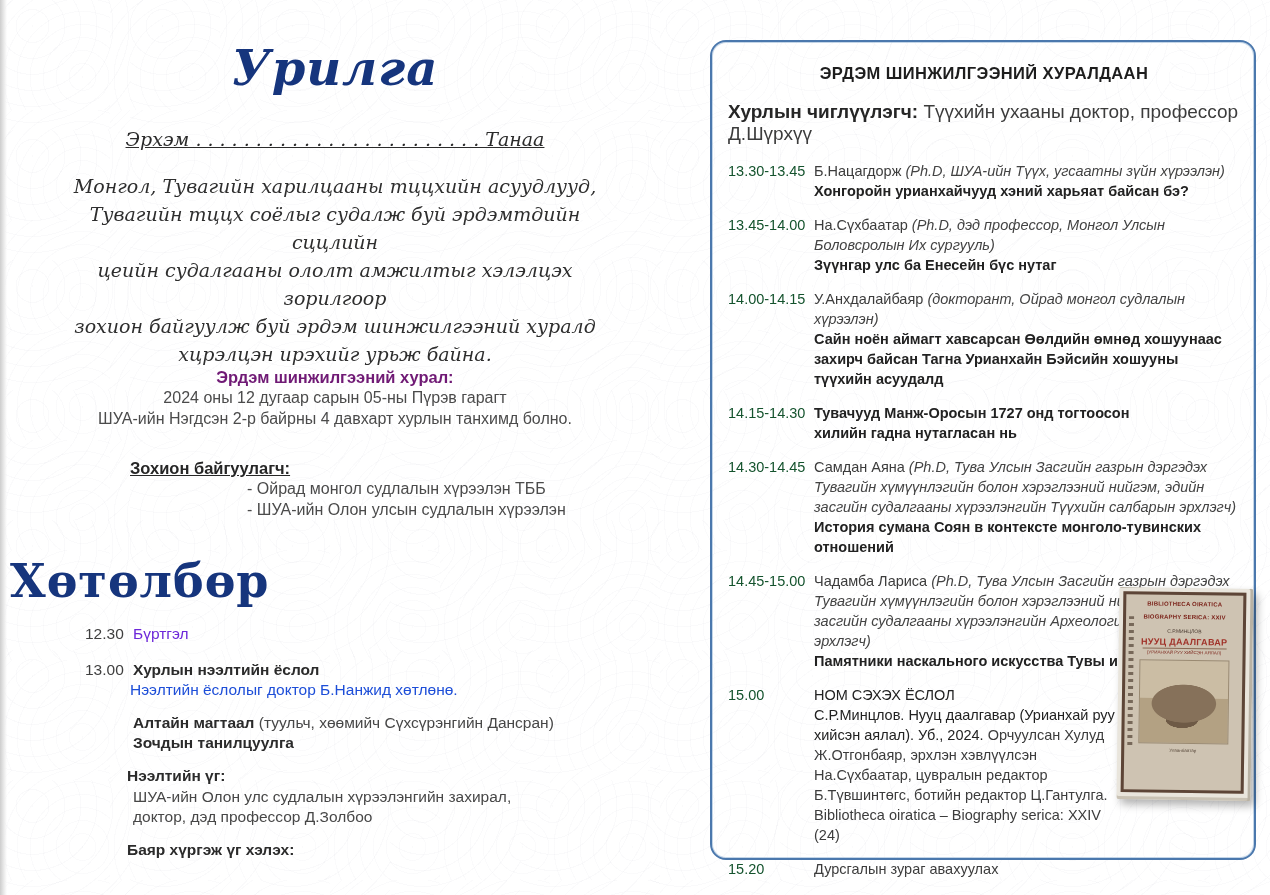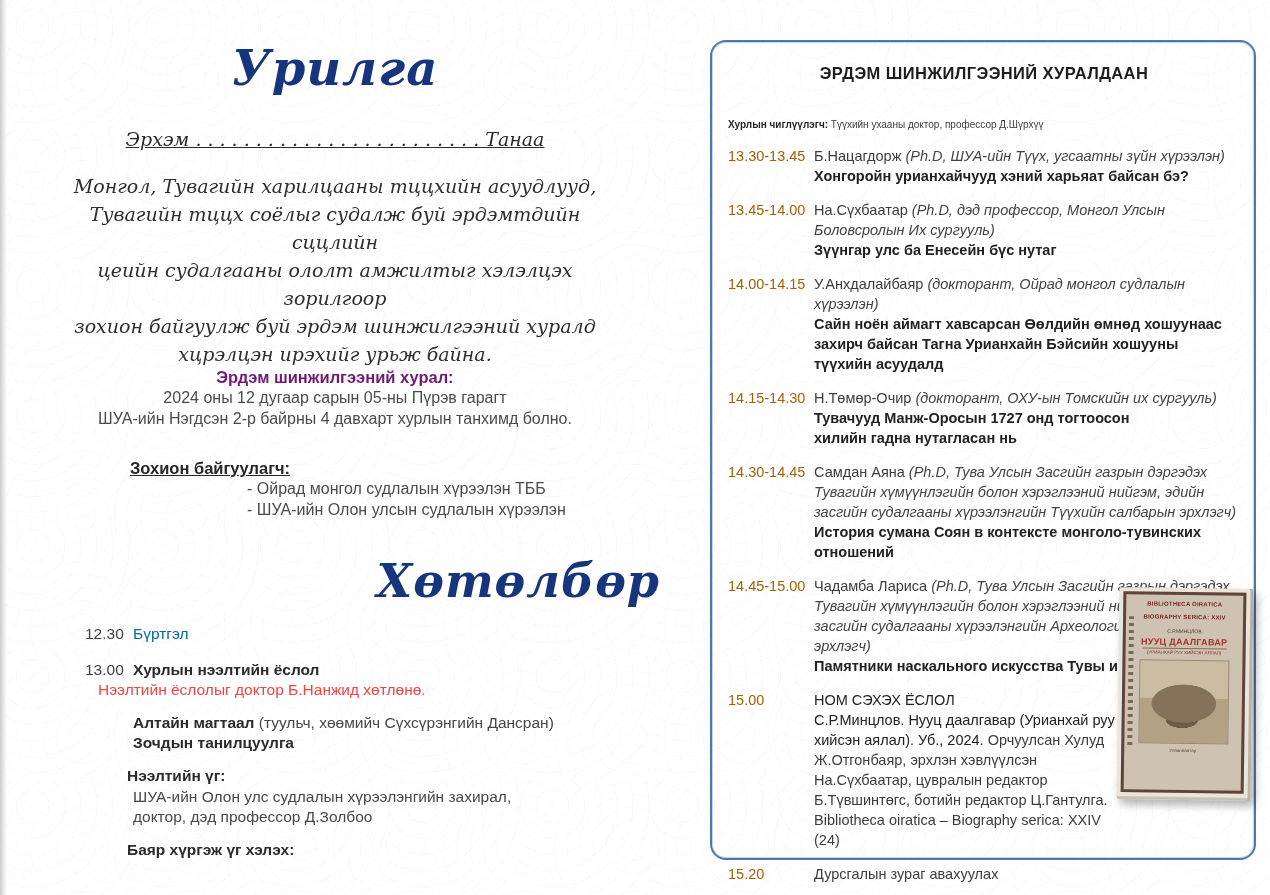--- a/index.html
+++ b/index.html
@@ -26,45 +26,45 @@
     font-size:48px;letter-spacing:1px;}
   .lp-salutation{margin-top:32px;text-align:center;
     font-family:"DejaVu Serif",serif;font-style:italic;font-size:19px;color:#2b2b2b;text-decoration:underline;}
   .lp-invite{margin:22px auto 0;width:560px;text-align:center;white-space:pre-line;
     font-family:"DejaVu Serif",serif;font-style:italic;font-size:19px;
     line-height:28px;color:#2e2e2e;}
   .lp-conf-head{text-align:center;font-weight:700;font-size:16.5px;color:#701a75;}
   .lp-conf-line{text-align:center;font-size:16px;line-height:21px;color:#4b4b4b;}
   .lp-org-head{margin-top:30px;margin-left:120px;font-weight:700;font-size:16.5px;color:#262626;text-decoration:underline;}
   .lp-org-item{margin-left:237px;font-size:16px;line-height:21px;color:#4b4b4b;}
-  .lp-prog-title{margin-top:34px;text-align:right;
-    font-family:"DejaVu Serif",serif;font-style:italic;font-weight:700;
+  .lp-prog-title{margin-top:34px;text-align:left;
+    font-family:"DejaVu Serif",serif;font-weight:700;
     font-size:46px;letter-spacing:1px;}
   .lp-row{display:flex;margin-left:75px;margin-top:16px;font-size:15.5px;line-height:20px;}
   .lp-time{width:48px;flex:none;color:#3f3f3f;}
-  .lp-text{color:#0369a1;}
+  .lp-text{color:#6d28d9;}
   .bold{font-weight:700;color:#2b2b2b;}
-  .lp-note{margin-left:88px;margin-top:1px;font-size:15.5px;color:#ef4444;}
+  .lp-note{margin-left:120px;margin-top:1px;font-size:15.5px;color:#1d4ed8;}
   .lp-block{margin-left:123px;margin-top:14px;font-size:15.5px;line-height:20px;color:#474747;}
   .lp-sec-head{margin-left:117px;margin-top:14px;font-weight:700;font-size:15.5px;color:#2b2b2b;}
   .lp-sec-body{margin-left:123px;margin-top:2px;font-size:15.5px;line-height:20px;
     color:#474747;white-space:pre-line;}
 
   
   .page-right{position:absolute;left:710px;top:40px;width:546px;height:820px;
     border:2px solid #4b78ad;border-radius:16px;box-sizing:border-box;
     box-shadow:inset 0 0 0 1px rgba(148,180,214,.55);
     padding:16px 14px 0 16px;}
   .rp-title{margin-top:6px;text-align:center;font-weight:700;font-size:16.5px;
     letter-spacing:.4px;color:#1d1d1d;}
-  .rp-moderator{margin-top:36px;font-size:10px;color:#3c3c3c;}
+  .rp-moderator{margin-top:18px;font-size:19px;color:#3c3c3c;}
   .rp-moderator .lbl{font-weight:700;color:#262626;}
   .sched{margin-top:16px;}
   .sched-entry{display:flex;margin-bottom:14px;font-size:14.5px;line-height:20px;}
-  .sched-time{width:86px;flex:none;color:#a16207;}
+  .sched-time{width:86px;flex:none;color:#14532d;}
   .sched-content{flex:1;color:#3c3c3c;}
   .sched-affil{font-style:italic;color:#434343;}
   .sched-title{font-weight:700;color:#222;white-space:pre-line;}
   .book-entry .sched-content{max-width:305px;}
   .rp-heading{font-weight:400;color:#222;}
 
   
   .book{position:absolute;right:2px;top:546px;width:134px;height:212px;
     transform:rotate(.8deg);
     background:#e9e5dc;border-radius:2px;
@@ -166,21 +166,20 @@
           <div><span>У.Анхдалайбаяр </span><span class="sched-affil">(докторант, Ойрад монгол судлалын хүрээлэн)</span></div>
           <div class="sched-title">Сайн ноён аймагт хавсарсан Өөлдийн өмнөд хошуунаас
 захирч байсан Тагна Урианхайн Бэйсийн хошууны
 түүхийн асуудалд</div>
         </div>
       </div>
 
       <div class="sched-entry">
         <div class="sched-time">14.15-14.30</div>
         <div class="sched-content">
-          <div><span>Н.Төмөр-Очир </span><span class="sched-affil">(докторант, ОХУ-ын Томскийн их сургууль)</span></div>
           <div class="sched-title">Тувачууд Манж-Оросын 1727 онд тогтоосон
 хилийн гадна нутагласан нь</div>
         </div>
       </div>
 
       <div class="sched-entry">
         <div class="sched-time">14.30-14.45</div>
         <div class="sched-content">
           <div><span>Самдан Аяна  </span><span class="sched-affil">(Ph.D, Тува Улсын Засгийн газрын дэргэдэх Тувагийн хүмүүнлэгийн болон хэрэглээний нийгэм, эдийн засгийн судалгааны хүрээлэнгийн Түүхийн салбарын эрхлэгч)</span></div>
           <div class="sched-title">История сумана Соян в контексте монголо-тувинских отношений</div>

